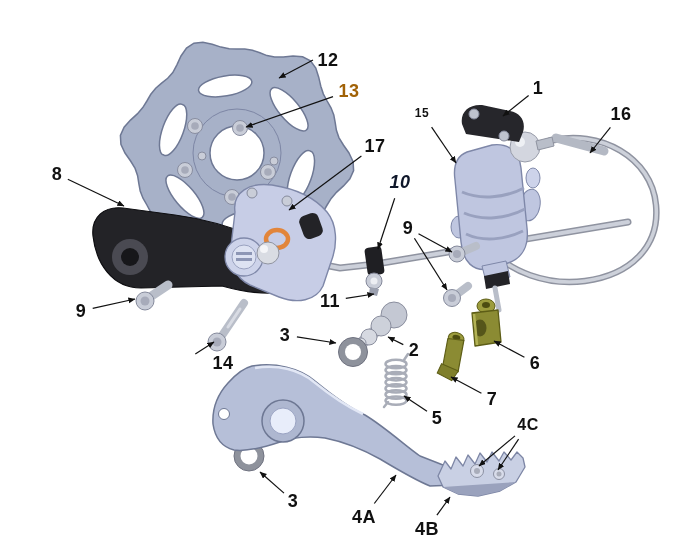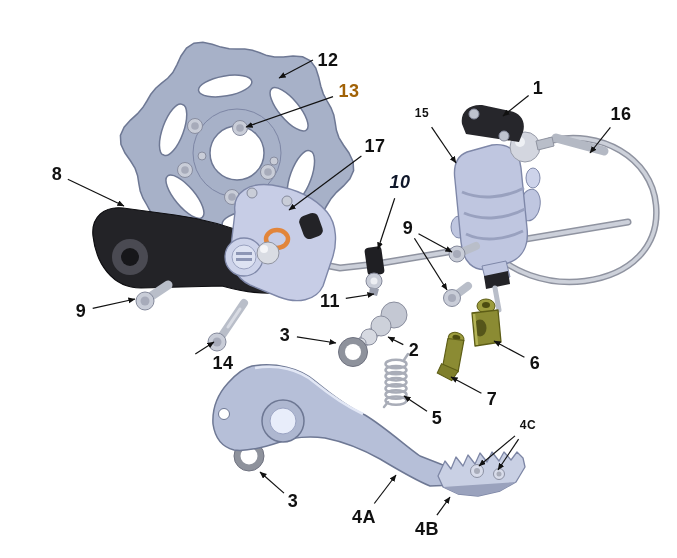--- a/index.html
+++ b/index.html
@@ -223,21 +223,21 @@
       </g>
   </svg>
 
   <div id="callout-layer">
       <div class="callout" style="left: 538px; top: 88px; color: rgb(17, 17, 17); font-size: 18px;">1</div>
       <div class="callout" style="left: 414px; top: 350px; color: rgb(17, 17, 17); font-size: 18px;">2</div>
       <div class="callout" style="left: 285px; top: 335px; color: rgb(17, 17, 17); font-size: 18px;">3</div>
       <div class="callout" style="left: 293px; top: 501px; color: rgb(17, 17, 17); font-size: 18px;">3</div>
       <div class="callout" style="left: 364px; top: 517px; color: rgb(17, 17, 17); font-size: 18px;">4A</div>
       <div class="callout" style="left: 427px; top: 529px; color: rgb(17, 17, 17); font-size: 18px;">4B</div>
-      <div class="callout" style="left: 528px; top: 425px; color: rgb(17, 17, 17); font-size: 12px;">4C</div>
+      <div class="callout" style="left: 528px; top: 425px; color: rgb(17, 17, 17); font-size: 16px;">4C</div>
       <div class="callout" style="left: 437px; top: 418px; color: rgb(17, 17, 17); font-size: 18px;">5</div>
       <div class="callout" style="left: 535px; top: 363px; color: rgb(17, 17, 17); font-size: 18px;">6</div>
       <div class="callout" style="left: 492px; top: 399px; color: rgb(17, 17, 17); font-size: 18px;">7</div>
       <div class="callout" style="left: 57px; top: 174px; color: rgb(17, 17, 17); font-size: 18px;">8</div>
       <div class="callout" style="left: 81px; top: 311px; color: rgb(17, 17, 17); font-size: 18px;">9</div>
       <div class="callout" style="left: 408px; top: 228px; color: rgb(17, 17, 17); font-size: 18px;">9</div>
       <div class="callout" style="left: 400px; top: 182px; color: #0f172a; font-size: 18px; font-style: italic;">10</div>
       <div class="callout" style="left: 330px; top: 301px; color: rgb(17, 17, 17); font-size: 18px;">11</div>
       <div class="callout" style="left: 328px; top: 52px; color: rgb(17, 17, 17); font-size: 18px; margin-top: 8px;">12</div>
       <div class="callout" style="left: 349px; top: 91px; color: #a16207; font-size: 18px;">13</div>

